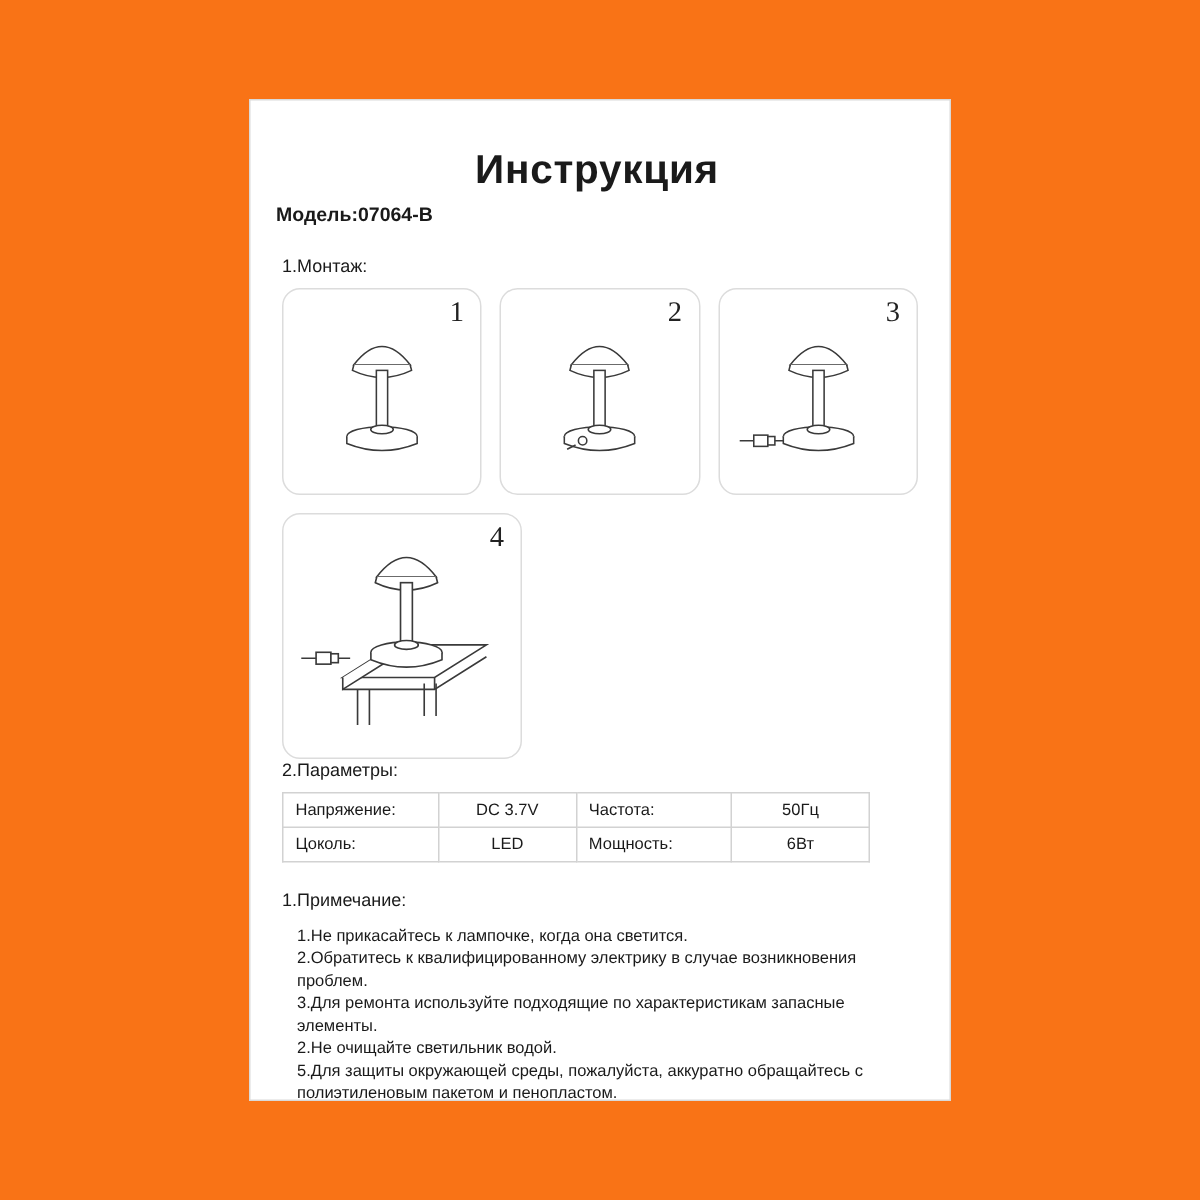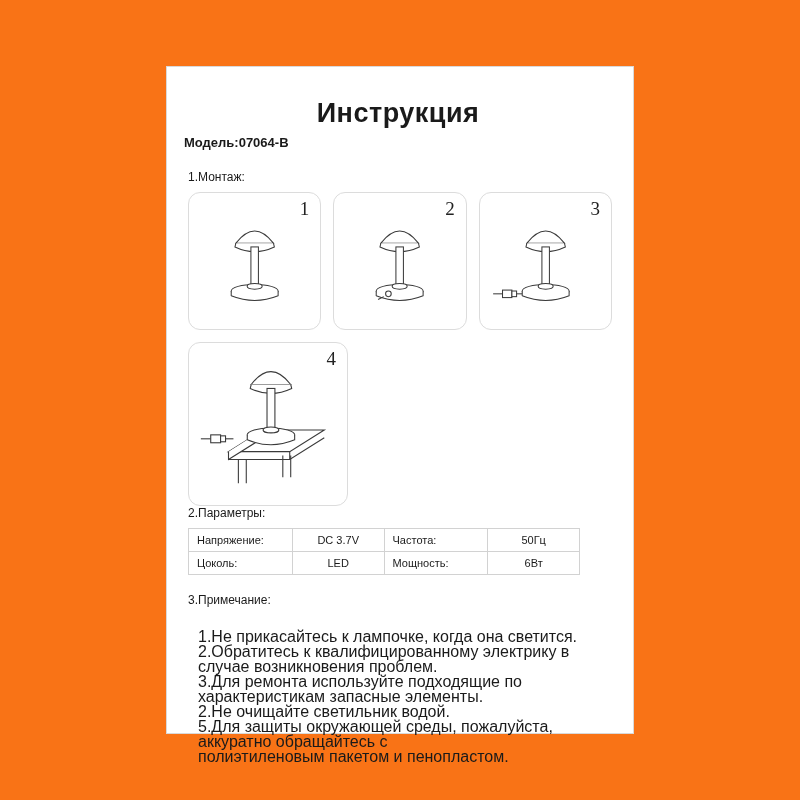--- a/index.html
+++ b/index.html
@@ -114,23 +114,23 @@
   }
   td.lbl { width: 104px; }
   td.val { width: 92px; text-align: center; }
   .notes-head {
     font-size: 12px;
     color: #1a1a1a;
     margin-top: 18px;
     margin-left: 4px;
   }
   .notes {
-    margin-top: 22px;
+    margin-top: 10px;
     margin-left: 14px;
-    font-size: 16px;
+    font-size: 11px;
     line-height: 15px;
     color: #1a1a1a;
   }
   .note-line { white-space: pre-wrap; }
 </style>
 </head>
 <body>
 
 <div id="sheet">
   <div class="page-border"></div>
@@ -237,21 +237,21 @@
       </tr>
       <tr>
         <td class="lbl">Цоколь:</td>
         <td class="val">LED</td>
         <td class="lbl">Мощность:</td>
         <td class="val">6Вт</td>
       </tr>
     </tbody>
       </table>
 
-    <div class="notes-head">3.Примечание:</div>
+    <div class="notes-head">1.Примечание:</div>
     <div class="notes">
       <div class="note-line">1.Не прикасайтесь к лампочке, когда она светится.</div>
       <div class="note-line">2.Обратитесь к квалифицированному электрику в случае возникновения проблем.</div>
       <div class="note-line">3.Для ремонта используйте подходящие по характеристикам запасные элементы.</div>
       <div class="note-line">2.Не очищайте светильник водой.</div>
       <div class="note-line">5.Для защиты окружающей среды, пожалуйста, аккуратно обращайтесь с
 полиэтиленовым пакетом и пенопластом.</div>
     </div>
 
   </div>

